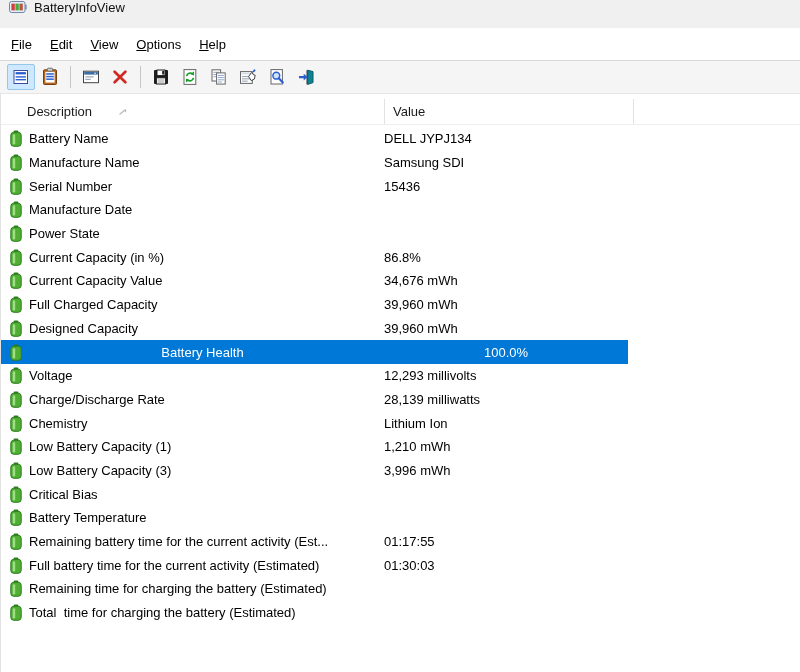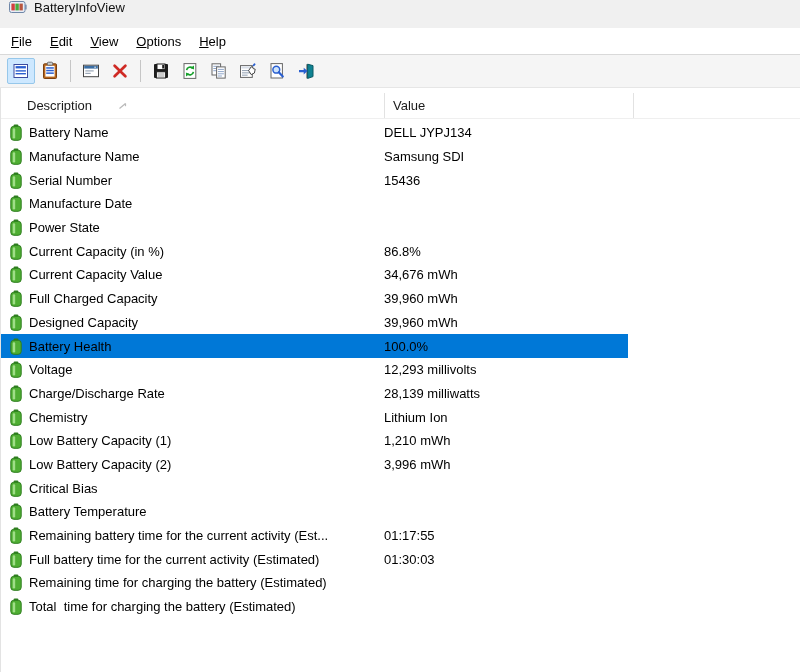--- a/index.html
+++ b/index.html
@@ -13,21 +13,21 @@
 
   
   .titlebar {
     height:28px; flex:none; background:#f0f0f0;
     display:flex; align-items:flex-start; gap:7px; padding-left:9px;
     font-size:13px; color:#111;
   }
 
   
   .menubar {
-    height:27px; flex:none; background:#ffffff;
+    height:33px; flex:none; background:#ffffff;
     display:flex; align-items:center; padding-left:2px;
     border-bottom:1px solid #d9d9d9; font-size:13px;
   }
   .menu-item { padding:4px 9px; cursor:default; }
   .menu-item::first-letter { text-decoration:underline; }
 
   
   .toolbar {
     height:33px; flex:none; background:#f5f5f5;
     display:flex; align-items:center; padding-left:7px; gap:1px;
@@ -52,21 +52,21 @@
   .hdr-cell { display:flex; align-items:center; border-right:1px solid #e2e2e2; }
   .hdr-desc { width:375px; padding-left:17px; }
   .hdr-value { width:249px; padding-left:8px; }
   .sort-glyph { margin-left:26px; display:inline-flex; }
 
   .lv-body { padding-top:2px; }
   .lv-row {
     display:flex; align-items:center; height:23.7px; width:627px;
     font-size:13px; color:#000;
   }
-  .lv-row.selected { background:#0078d7; color:#000000; }
+  .lv-row.selected { background:#0078d7; color:#ffffff;text-align:center; }
   .icon-cell { width:28px; flex:none; padding-left:9px; display:flex; align-items:center; }
   .cell-desc { width:347px; flex:none; white-space:pre; overflow:hidden; }
   .cell-value { width:252px; flex:none; padding-left:8px; white-space:pre; overflow:hidden; }
 </style>
 </head>
 <body>
 
 <div class="window">
 
   <div class="titlebar">
@@ -401,21 +401,21 @@
   </div>
 
   <div class="lv-row">
     <span class="icon-cell">
       <svg width="12" height="17" viewBox="0 0 12 17">
         <rect x="3.6" y="0.4" width="4.8" height="3" rx="1.1" fill="#2e7d1e"></rect>
         <rect x="0.8" y="2.3" width="10.4" height="14" rx="3" fill="#4fae33" stroke="#2e7d1e" stroke-width="1"></rect>
         <rect x="2.7" y="4.2" width="2.5" height="10.2" rx="1.25" fill="#a9e391" opacity="0.9"></rect>
       </svg>
     </span>
-    <span class="cell-desc">Low Battery Capacity (2)</span>
+    <span class="cell-desc">Low Battery Capacity (3)</span>
     <span class="cell-value">3,996 mWh</span>
   </div>
 
   <div class="lv-row">
     <span class="icon-cell">
       <svg width="12" height="17" viewBox="0 0 12 17">
         <rect x="3.6" y="0.4" width="4.8" height="3" rx="1.1" fill="#2e7d1e"></rect>
         <rect x="0.8" y="2.3" width="10.4" height="14" rx="3" fill="#4fae33" stroke="#2e7d1e" stroke-width="1"></rect>
         <rect x="2.7" y="4.2" width="2.5" height="10.2" rx="1.25" fill="#a9e391" opacity="0.9"></rect>
       </svg>

